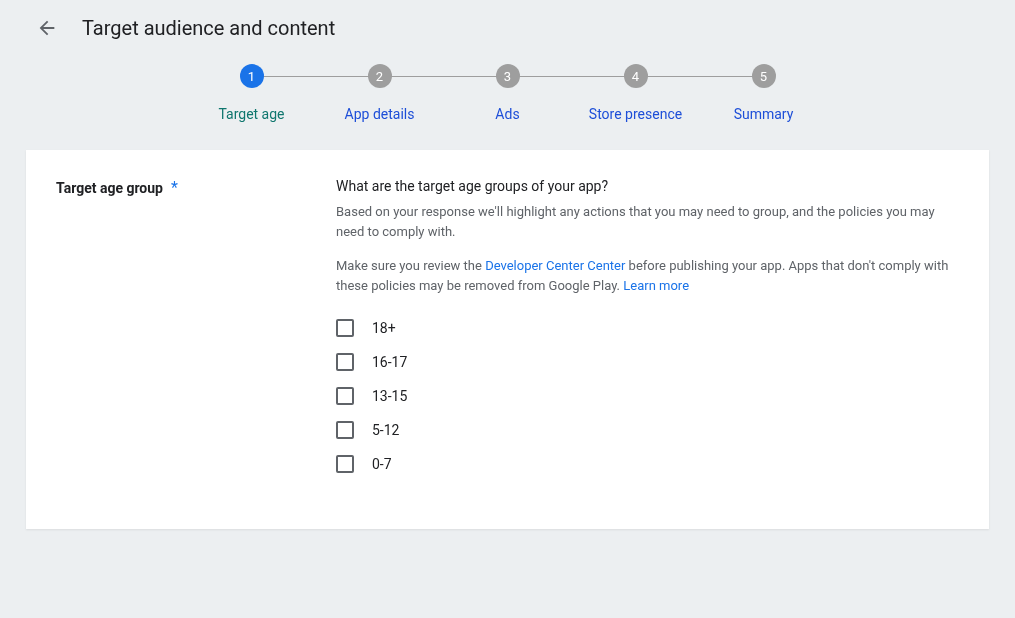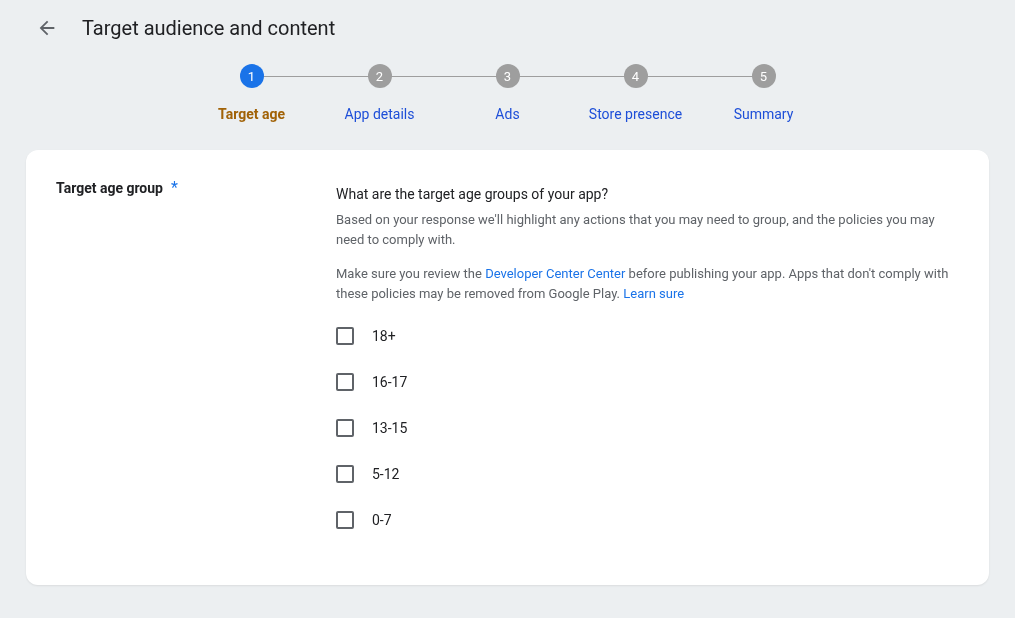--- a/index.html
+++ b/index.html
@@ -40,49 +40,49 @@
       font-size: 13px;
       display: flex; align-items: center; justify-content: center;
       z-index: 2;
     }
     .step.active .step-circle { background: #1a73e8; }
     .step-label {
       margin-top: 18px;
       font-size: 14px;
       color: #1d4ed8;
     }
-    .step.active .step-label { color: #a16207; font-weight: 700; }
+    .step.active .step-label { color: #0f766e; font-weight: 400; }
     .step-line {
       position: absolute;
       top: 12px; left: 50%; height: 1px;
       background: #9e9e9e;
       width: 128px;
       z-index: 1;
     }
     .step:last-child .step-line { display: none; }
 
     .card {
       background: #fff;
       margin: 0 26px;
-      border-radius: 12px;
+      border-radius: 0;
       box-shadow: 0 1px 2px rgba(0,0,0,0.08);
     }
     .card-body {
       display: flex;
       padding: 28px 30px 56px 30px;
       gap: 20px;
     }
     .side-col { width: 260px; flex-shrink: 0; }
     .field-label { font-size: 14px; font-weight: 700; color: #202124; }
     .required-star { color: #1a73e8; margin-left: 4px; }
-    .main-col { flex: 1; margin-top: 8px; }
+    .main-col { flex: 1; }
     .question { font-size: 14px; font-weight: 400; color: #202124; margin-bottom: 8px; }
     .hint { font-size: 13px; line-height: 1.55; color: #5f6368; margin-bottom: 14px; }
     .hint a { color: #1a73e8; text-decoration: none; cursor: pointer; }
-    .options { margin-top: 22px; display: flex; flex-direction: column; gap: 28px; }
+    .options { margin-top: 22px; display: flex; flex-direction: column; gap: 16px; }
     .option { display: flex; align-items: center; gap: 18px; cursor: pointer; }
     .cbx {
       width: 18px; height: 18px;
       border: 2px solid #5f6368; border-radius: 2px;
       flex-shrink: 0;
     }
     .option-label { font-size: 14px; color: #202124; }
 
     .card-footer {
       border-top: 1px solid #e0e0e0;
@@ -139,21 +139,21 @@
 <div class="card">
   <div class="card-body">
     <div class="side-col">
       <span class="field-label">Target age group</span>
       <span class="required-star">*</span>
     </div>
     <div class="main-col">
       <div class="question">What are the target age groups of your app?</div>
       <div class="hint">Based on your response we'll highlight any actions that you may need to group, and the policies you may need to comply with.</div>
       <div class="hint">
-        <span>Make sure you review the </span><a>Developer Center Center</a><span> before publishing your app. Apps that don't comply with these policies may be removed from Google Play. </span><a>Learn sure</a>
+        <span>Make sure you review the </span><a>Developer Center Center</a><span> before publishing your app. Apps that don't comply with these policies may be removed from Google Play. </span><a>Learn more</a>
       </div>
       <div class="options">
           <div class="option">
             <span class="cbx"></span>
             <span class="option-label">18+</span>
           </div>
           <div class="option">
             <span class="cbx"></span>
             <span class="option-label">16-17</span>
           </div>

